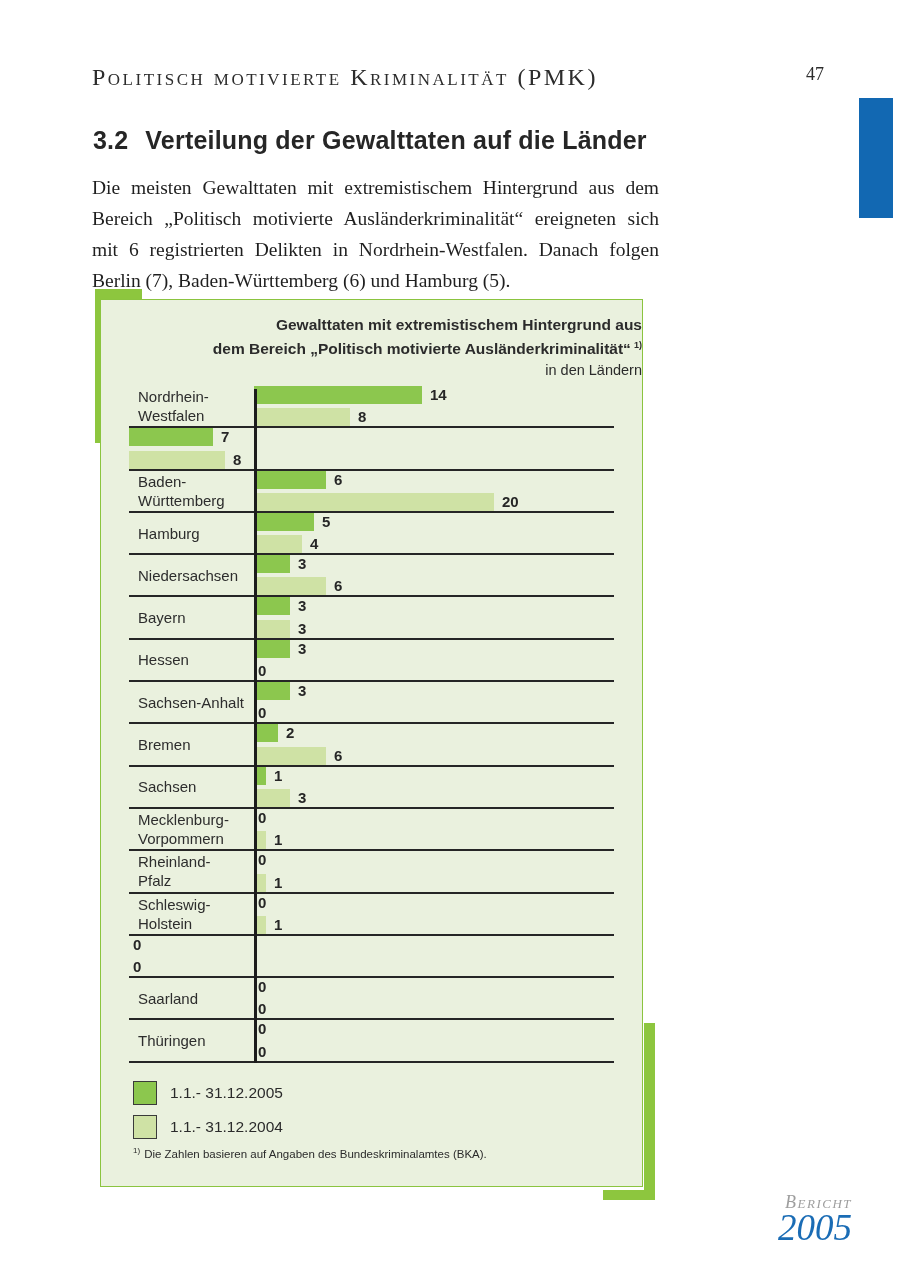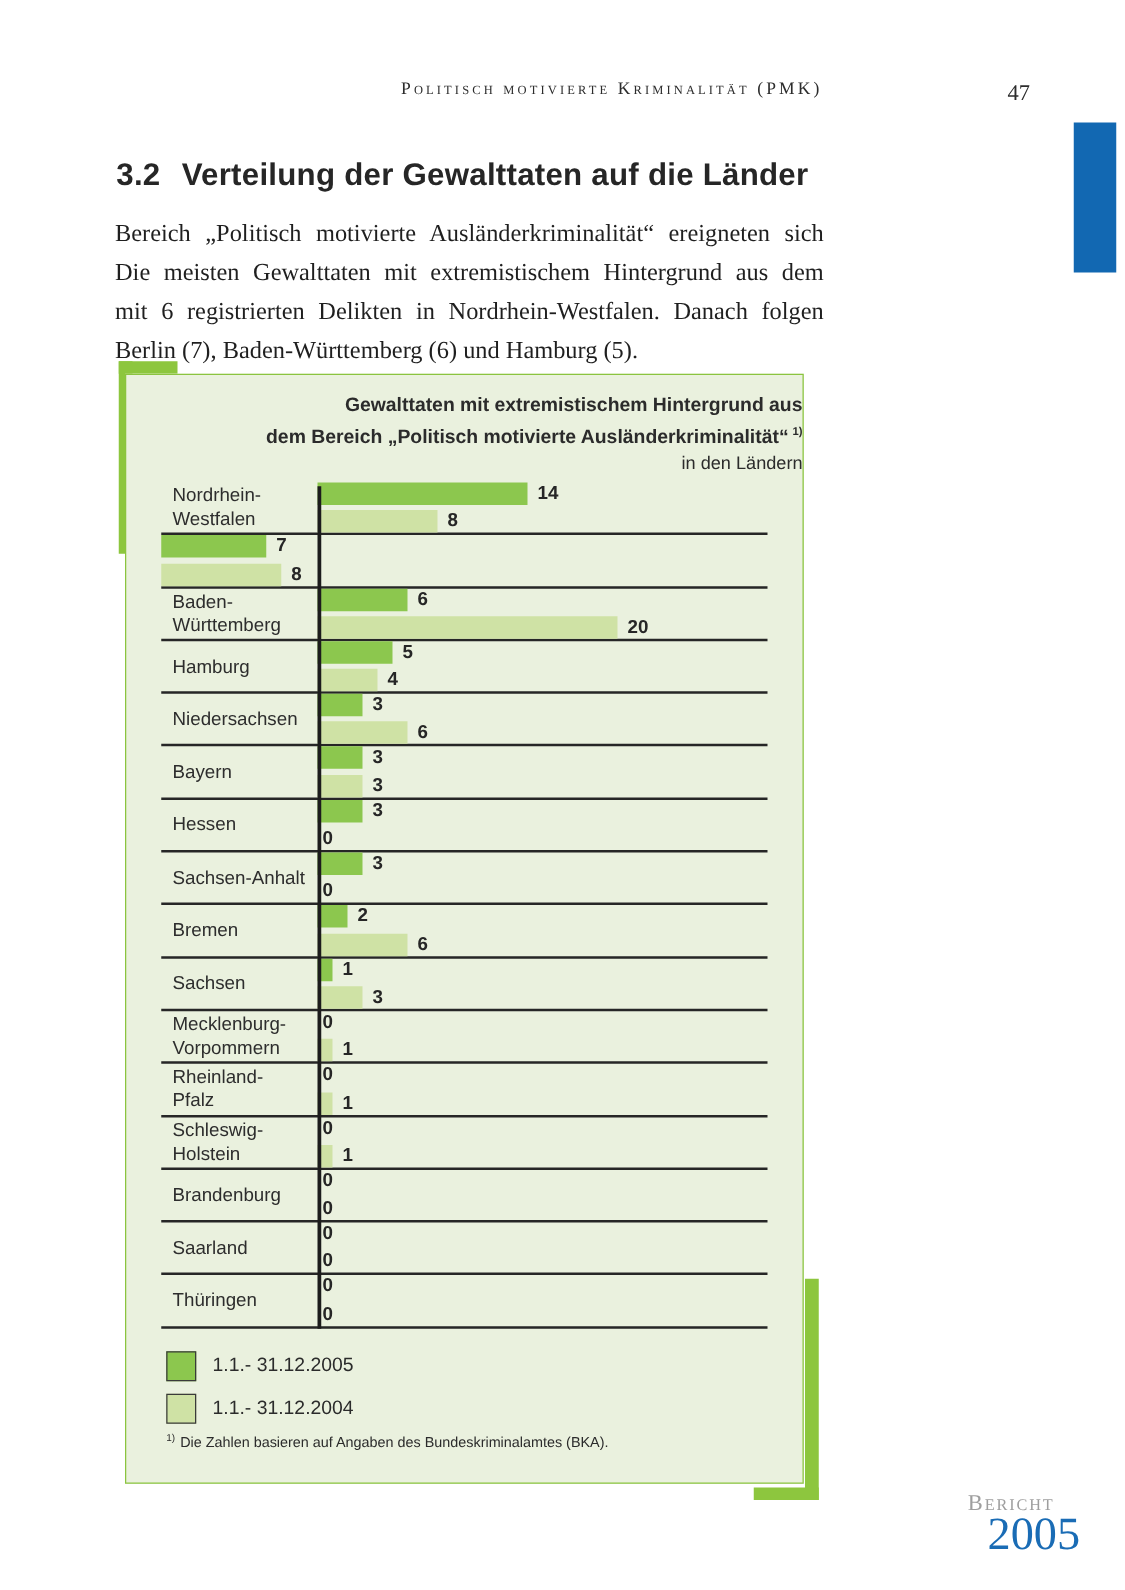--- a/index.html
+++ b/index.html
@@ -8,24 +8,24 @@
     position: relative;
     width: 900px; height: 1272px;
     background: #ffffff;
     font-family: "Liberation Sans", sans-serif;
     overflow: hidden;
   }
 
   
   .running-head {
     position: absolute; left: 92px; top: 64px; width: 566px;
-    text-align: right;
+    text-align: left;
     font-family: "Liberation Serif", serif;
     font-variant: small-caps;
-    font-size: 14px; letter-spacing: 2.5px; color: #2c2c2c;
+    font-size: 24px; letter-spacing: 2.5px; color: #2c2c2c;
   }
   .page-number {
     position: absolute; left: 806px; top: 64px;
     font-family: "Liberation Serif", serif;
     font-size: 18px; color: #2c2c2c;
   }
   .blue-tab { position: absolute; left: 859px; top: 98px; width: 34px; height: 120px; }
 
   
   .section-heading {
@@ -85,21 +85,21 @@
   .legend-item { display: flex; align-items: center; margin-bottom: 10px; }
   .legend-swatch { width: 24px; height: 24px; border: 1px solid #3a3a3a; }
   .legend-label { margin-left: 13px; font-size: 15.5px; color: #2b2b2b; }
   .chart-footnote {
     position: absolute; left: 32px; top: 846px;
     font-size: 11.5px; color: #2b2b2b;
   }
   .chart-footnote sup { font-size: 8px; margin-right: 4px; }
 
   
-  .report-logo { position: absolute; right: 36px; top: 1193px; text-align: center; }
+  .report-logo { position: absolute; right: 48px; top: 1193px; text-align: right; font-style: italic; }
   .report-logo .logo-word {
     font-family: "Liberation Serif", serif; font-variant: small-caps;
     font-size: 18px; letter-spacing: 1.5px; color: #9e9e9e; line-height: 18px;
   }
   .report-logo .logo-year {
     font-family: "Liberation Serif", serif;
     font-size: 37px; line-height: 33px; color: #1a6cb5; font-weight: 500;
   }
 </style>
 </head>
@@ -109,22 +109,22 @@
 
   <div class="running-head">Politisch motivierte Kriminalität (PMK)</div>
   <div class="page-number">47</div>
   <div class="blue-tab" style="background: rgb(18, 104, 178);"></div>
 
   <div class="section-heading">
     <span class="sec-num">3.2</span><span>Verteilung der Gewalttaten auf die Länder</span>
   </div>
 
   <div class="body-par">
+    <div class="jline">Die meisten Gewalttaten mit extremistischem Hintergrund aus dem</div>
     <div class="jline">Bereich „Politisch motivierte Ausländerkriminalität“ ereigneten sich</div>
-    <div class="jline">Die meisten Gewalttaten mit extremistischem Hintergrund aus dem</div>
     <div class="jline">mit 6 registrierten Delikten in Nordrhein-Westfalen. Danach folgen</div>
     <div class="lline">Berlin (7), Baden-Württemberg (6) und Hamburg (5).</div>
   </div>
 
   <div class="corner" style="left: 95px; top: 289px; width: 11px; height: 154px; background: rgb(141, 198, 62);"></div>
   <div class="corner" style="left: 95px; top: 289px; width: 47px; height: 10px; background: rgb(141, 198, 62);"></div>
   <div class="corner" style="left: 644px; top: 1023px; width: 11px; height: 177px; background: rgb(141, 198, 62);"></div>
   <div class="corner" style="left: 603px; top: 1190px; width: 52px; height: 10px; background: rgb(141, 198, 62);"></div>
 
   <div class="chart-box">
@@ -323,23 +323,20 @@
               <div class="bar-line">
                 <div class="bar-num" style="margin-left: 4px;">0</div>
               </div>
               <div class="bar-line">
                 <div class="bar" style="width: 12px; background: rgb(207, 226, 165);"></div>
                 <div class="bar-num" style="margin-left: 8px;">1</div>
               </div>
             </div>
           </div>
           <div class="row">
-            <div class="row-label">
-              <div>Brandenburg</div>
-            </div>
             <div class="bars">
               <div class="bar-line">
                 <div class="bar-num" style="margin-left: 4px;">0</div>
               </div>
               <div class="bar-line">
                 <div class="bar-num" style="margin-left: 4px;">0</div>
               </div>
             </div>
           </div>
           <div class="row">

